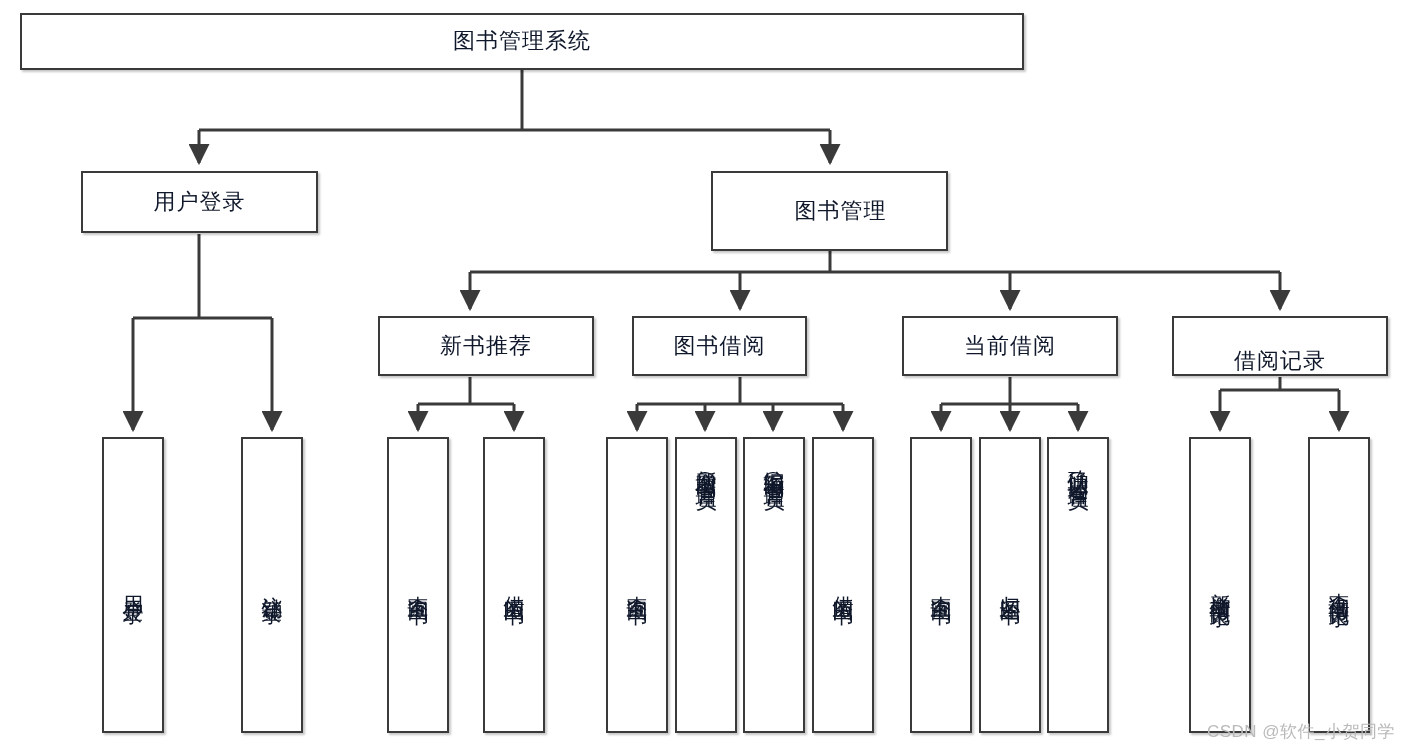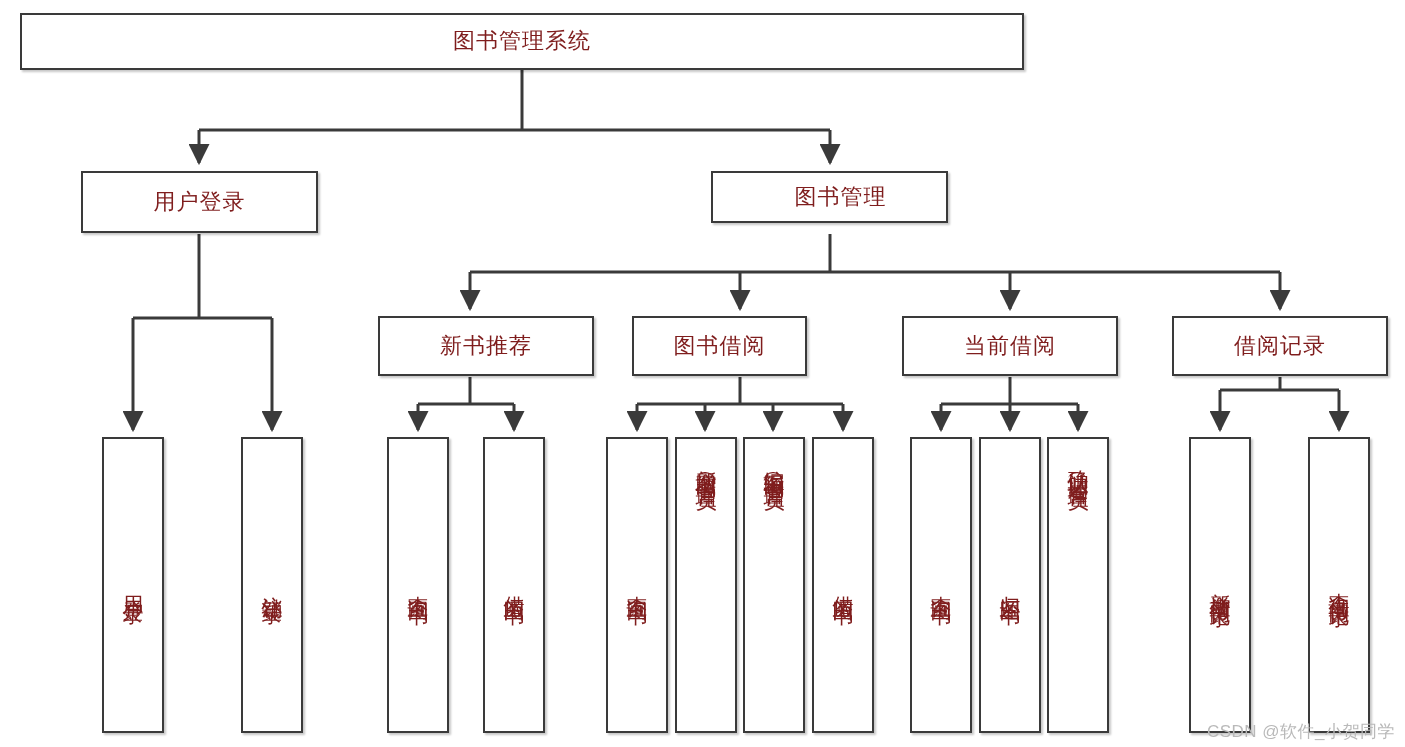--- a/index.html
+++ b/index.html
@@ -33,21 +33,21 @@
     display: flex;
     align-items: center;
     justify-content: center;
     color: #2b2b2b;
   }
   .node .label {
     font-size: 22px;
     line-height: 1.2;
     letter-spacing: 1px;
     white-space: nowrap;
-    color: #7f1d1d;
+    color: #0f172a;
   }
   .node.leaf {
     align-items: flex-start;
     justify-content: center;
     padding-top: 14px;
   }
   .node.leaf .label {
     writing-mode: vertical-rl;
     text-orientation: upright;
     font-size: 21px;
@@ -124,34 +124,34 @@
     </g>
   </svg>
 
   <div class="node" style="left:20px; top:13px; width:1004px; height:57px;">
     <span class="label">图书管理系统</span>
   </div>
 
   <div class="node" style="left:81px; top:171px; width:237px; height:62px;">
     <span class="label">用户登录</span>
   </div>
-  <div class="node" style="left:711px; top:171px; width:237px; height:52px;padding-left:22px;">
+  <div class="node" style="left:711px; top:171px; width:237px; height:80px;padding-left:22px;">
     <span class="label">图书管理</span>
   </div>
 
   <div class="node" style="left:362px; top:316px; width:216px; height:60px;margin-left:16px;">
     <span class="label">新书推荐</span>
   </div>
   <div class="node" style="left:632px; top:316px; width:175px; height:60px;">
     <span class="label">图书借阅</span>
   </div>
   <div class="node" style="left:902px; top:316px; width:216px; height:60px;">
     <span class="label">当前借阅</span>
   </div>
-  <div class="node" style="left:1172px; top:316px; width:216px; height:60px;">
+  <div class="node" style="left:1172px; top:316px; width:216px; height:60px;align-items:flex-end;">
     <span class="label">借阅记录</span>
   </div>
 
   <div class="node leaf mid" style="left:102px; top:437px; width:62px; height:296px;">
     <span class="label">用户登录</span>
   </div>
   <div class="node leaf mid" style="left:241px; top:437px; width:62px; height:296px;">
     <span class="label">注销登录</span>
   </div>
 

